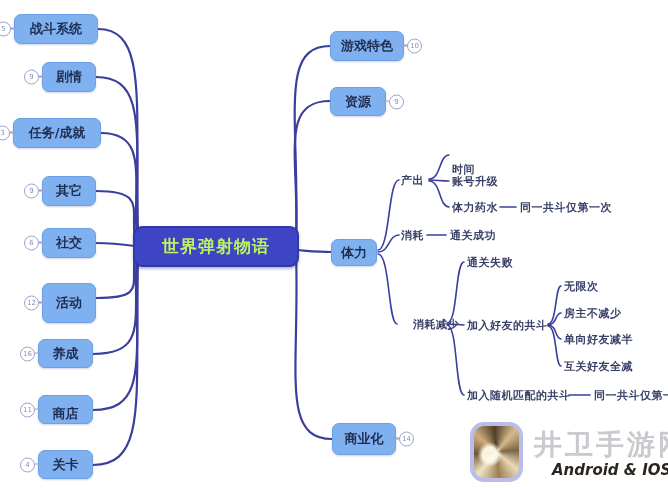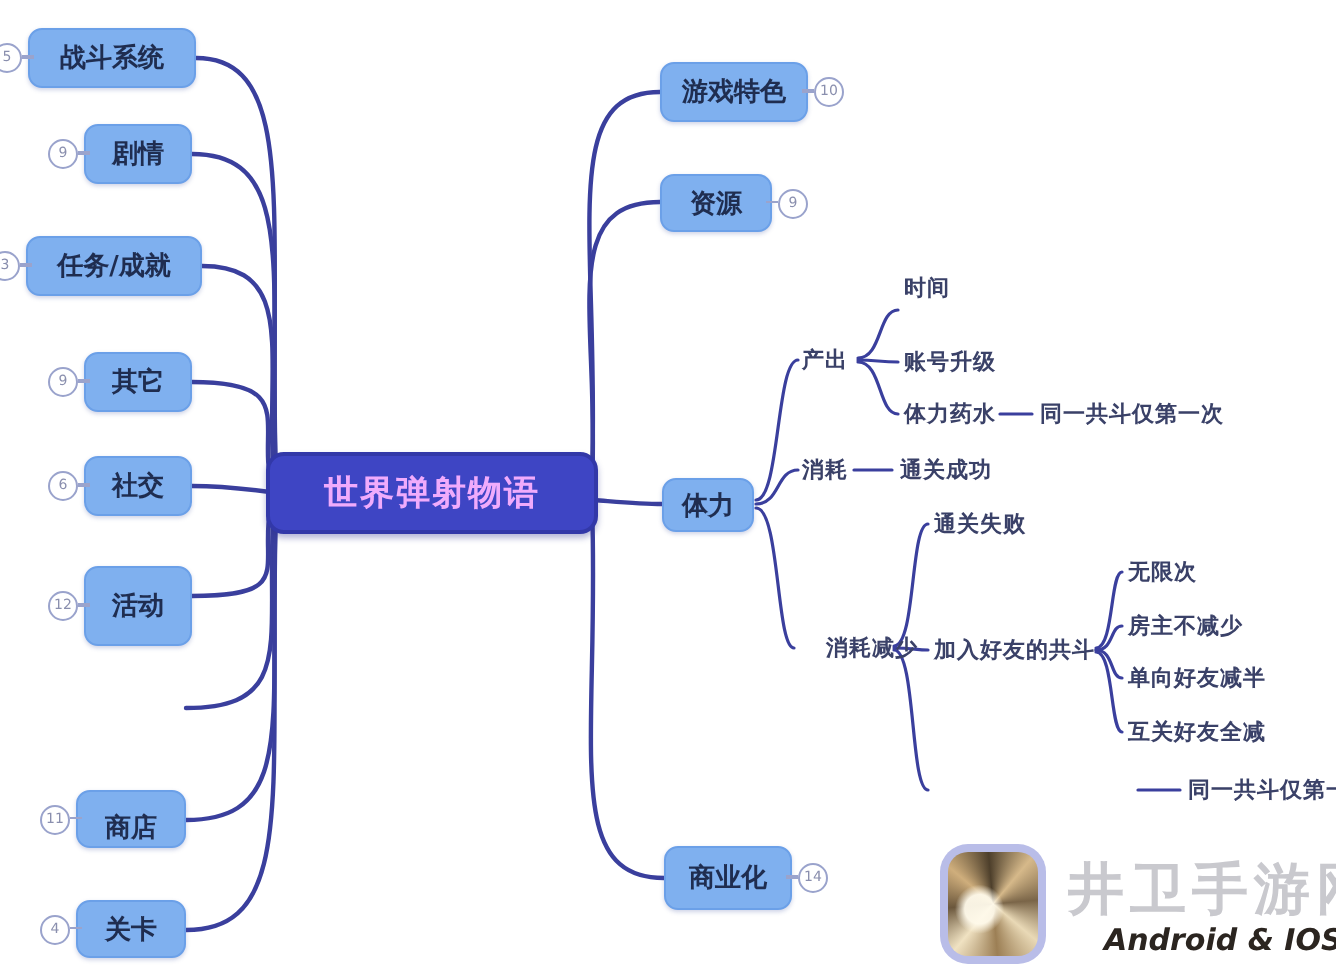--- a/index.html
+++ b/index.html
@@ -9,21 +9,21 @@
   }
   svg.links{position:absolute;left:0;top:0;width:668px;height:489px;}
   .topic{
     position:absolute;box-sizing:border-box;
     background:#7fb0ef;border:1px solid #6ba0e8;border-radius:7px;
     display:flex;align-items:center;justify-content:center;
     color:#1f2d50;font-weight:700;font-size:13px;white-space:nowrap;
     box-shadow:0 1px 2px rgba(60,80,160,.25);
   }
   .center-topic{
-    background:#3e45c4;border:2px solid #3238a8;color:#f0abfc;
+    background:#3e45c4;border:2px solid #3238a8;color:#bef264;
     font-size:17px;border-radius:9px;letter-spacing:1px;
     box-shadow:0 2px 3px rgba(40,45,140,.35);
   }
   .badge{
     position:absolute;top:50%;transform:translateY(-50%);
     width:13px;height:13px;border-radius:50%;
     background:#ffffff;border:1px solid #9aa3cc;color:#8a8fae;
     font-size:7px;font-weight:400;line-height:1;
     display:flex;align-items:center;justify-content:center;
   }
@@ -119,20 +119,24 @@
     <span>其它</span>
   </div>
   <div class="topic" style="left:42px;top:228px;width:54px;height:30px;">
     <span class="badge bleft">6</span>
     <span>社交</span>
   </div>
   <div class="topic" style="left:42px;top:283px;width:54px;height:40px;">
     <span class="badge bleft">12</span>
     <span>活动</span>
   </div>
+  <div class="topic" style="left:38px;top:339px;width:55px;height:29px;">
+    <span class="badge bleft">16</span>
+    <span>养成</span>
+  </div>
   <div class="topic" style="left:38px;top:395px;width:55px;height:29px;align-items:flex-end;">
     <span class="badge bleft">11</span>
     <span>商店</span>
   </div>
   <div class="topic" style="left:38px;top:450px;width:55px;height:29px;">
     <span class="badge bleft">4</span>
     <span>关卡</span>
   </div>
 
   <div class="topic" style="left:330px;top:31px;width:74px;height:30px;">
@@ -145,33 +149,34 @@
   </div>
   <div class="topic" style="left:331px;top:239px;width:46px;height:27px;align-items:center;">
     <span>体力</span>
   </div>
   <div class="topic" style="left:332px;top:423px;width:64px;height:32px;">
     <span class="badge bright">14</span>
     <span>商业化</span>
   </div>
 
   <div class="sub" style="left:401px;top:180px;">产出</div>
-  <div class="sub" style="left:452px;top:144px;">时间</div>
+  <div class="sub" style="left:452px;top:169px;">时间</div>
   <div class="sub" style="left:452px;top:181px;">账号升级</div>
   <div class="sub" style="left:452px;top:207px;">体力药水</div>
   <div class="sub" style="left:520px;top:207px;">同一共斗仅第一次</div>
   <div class="sub" style="left:401px;top:235px;">消耗</div>
   <div class="sub" style="left:450px;top:235px;">通关成功</div>
   <div class="sub" style="left:399px;top:324px;margin-left:14px;">消耗减少</div>
   <div class="sub" style="left:467px;top:262px;">通关失败</div>
   <div class="sub" style="left:467px;top:325px;">加入好友的共斗</div>
   <div class="sub" style="left:564px;top:286px;">无限次</div>
   <div class="sub" style="left:564px;top:313px;">房主不减少</div>
   <div class="sub" style="left:564px;top:339px;">单向好友减半</div>
   <div class="sub" style="left:564px;top:366px;">互关好友全减</div>
+  <div class="sub" style="left:467px;top:395px;">加入随机匹配的共斗</div>
   <div class="sub" style="left:594px;top:395px;">同一共斗仅第一次</div>
 
   <div class="wm-icon">
     <div class="wm-gem"></div>
   </div>
   <div class="wm-site">井卫手游网</div>
   <div class="wm-plat">Android &amp; IOS</div>
 
 </div>
 

